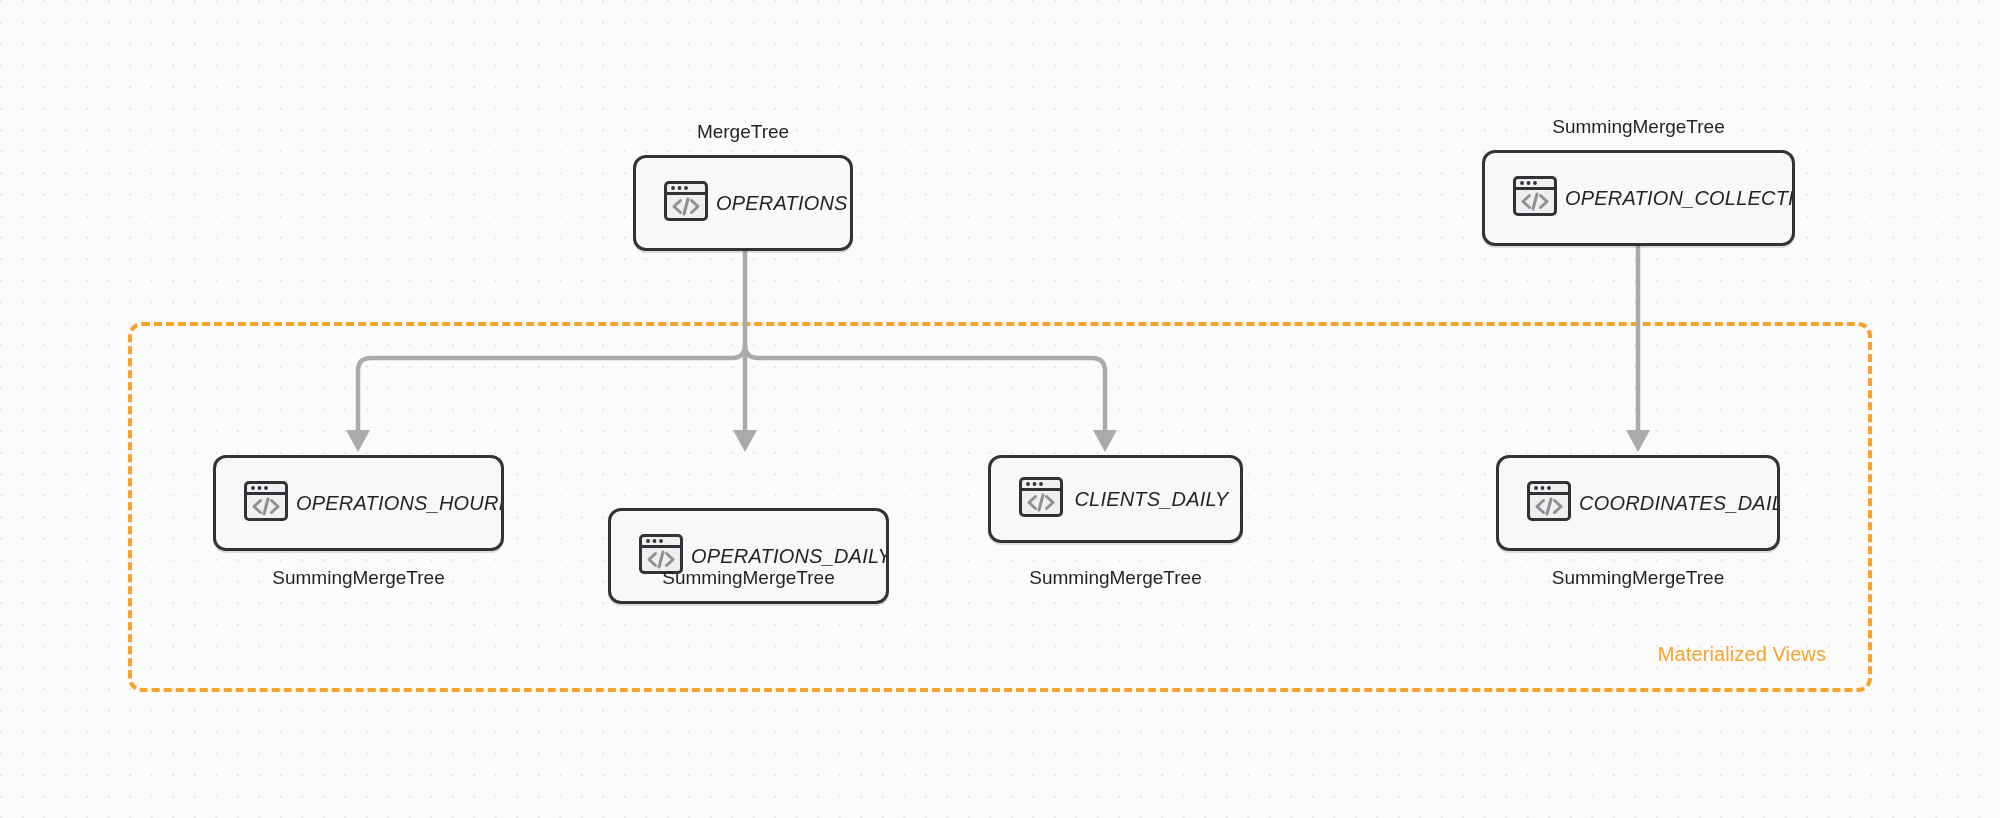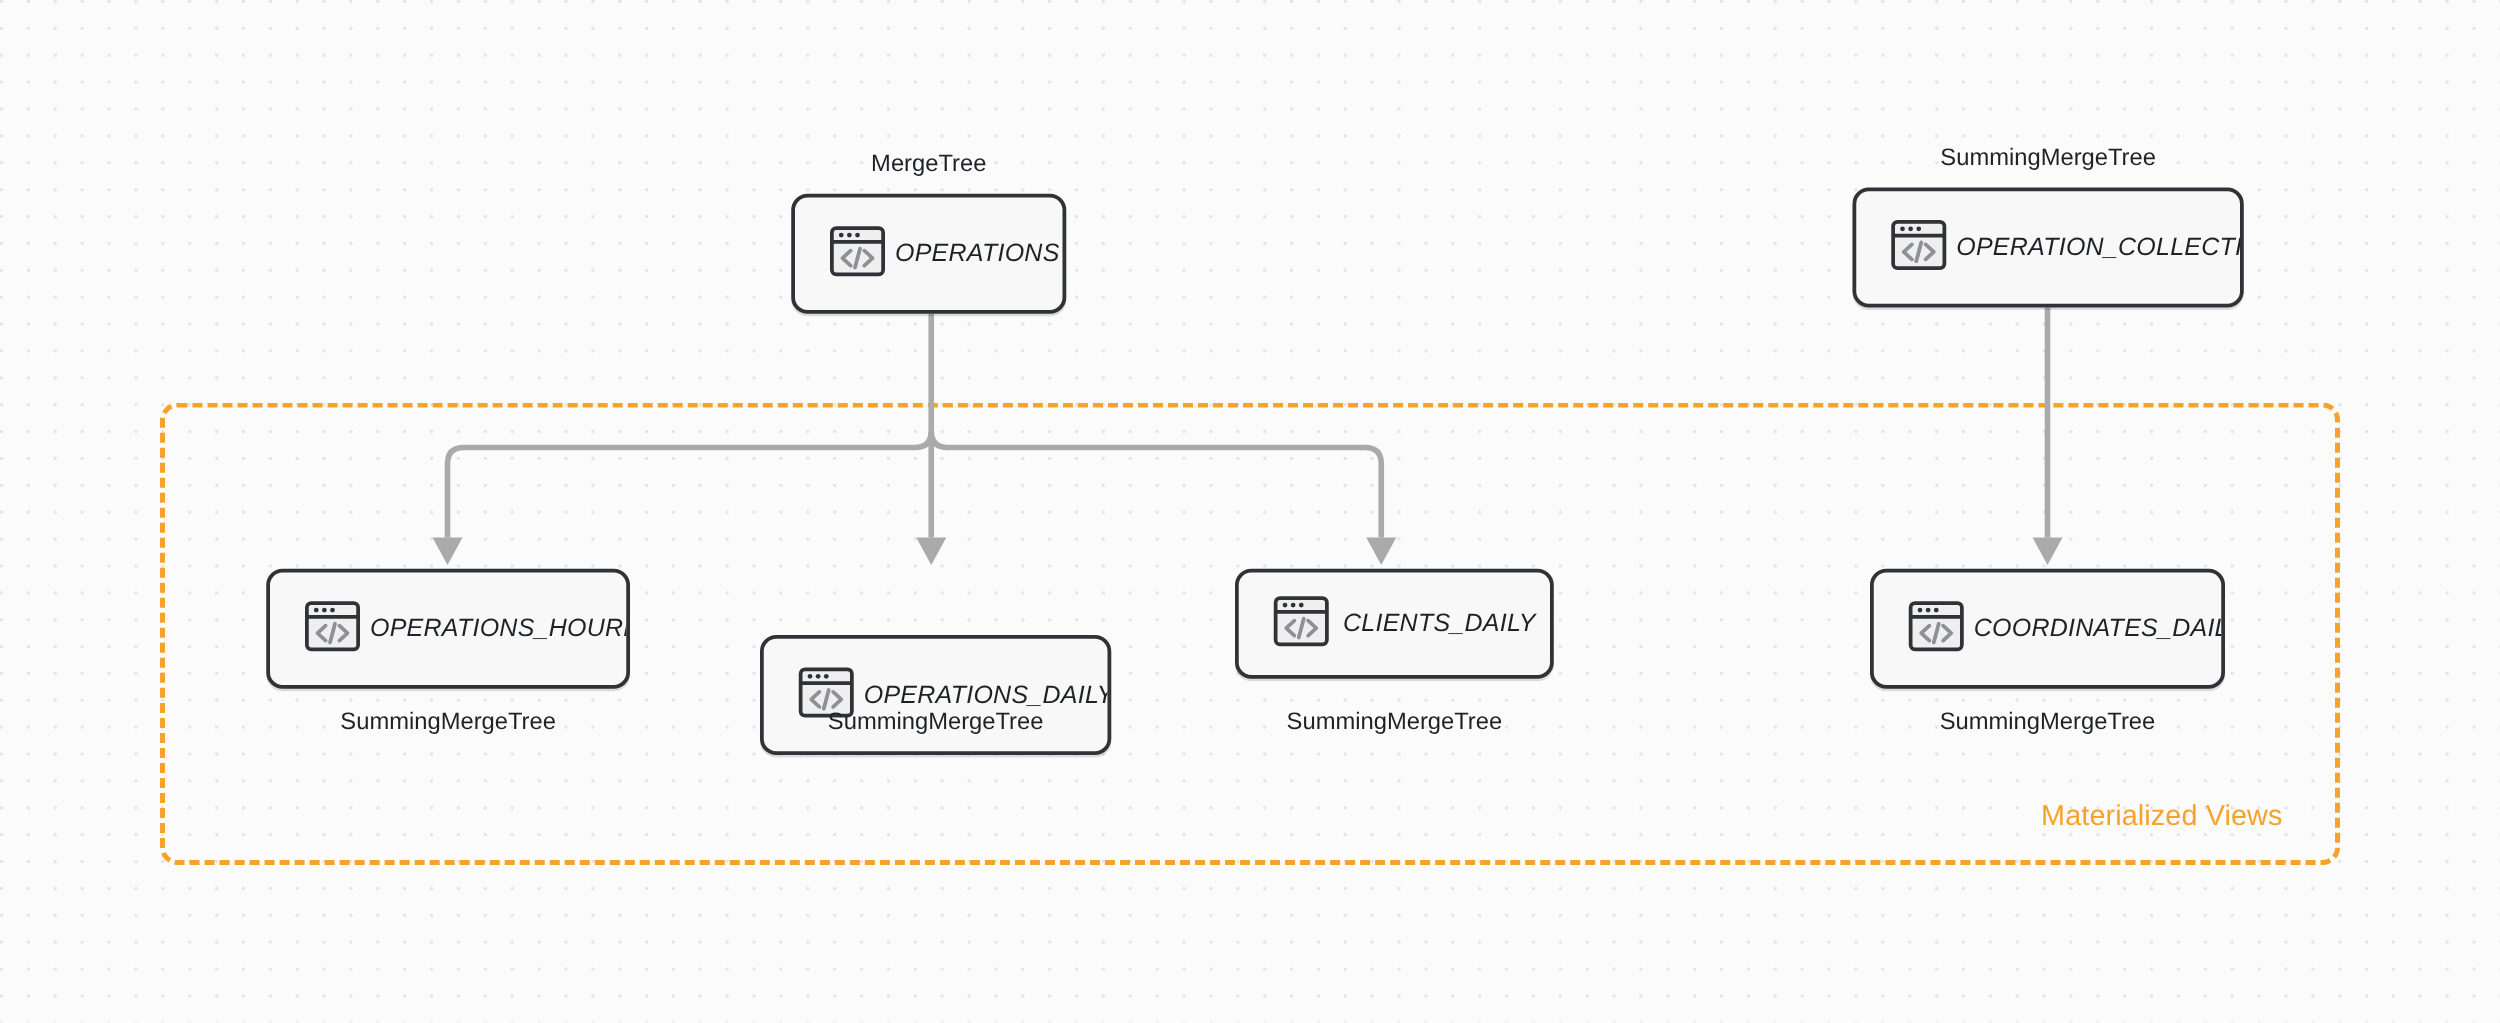--- a/index.html
+++ b/index.html
@@ -36,21 +36,21 @@
     height: 370px;
     border: 4px dashed #f7a22b;
     border-radius: 14px;
     box-sizing: border-box;
   }
   .mv-label {
     position: absolute;
     right: 42px;
     bottom: 22px;
     color: #f7a22b;
-    font-size: 23px;
+    font-size: 20px;
     letter-spacing: 0.1px;
     white-space: nowrap;
   }
 
   
   .node {
     position: absolute;
     box-sizing: border-box;
     background: #f7f8f7;
     border: 3.5px solid #2f3337;

